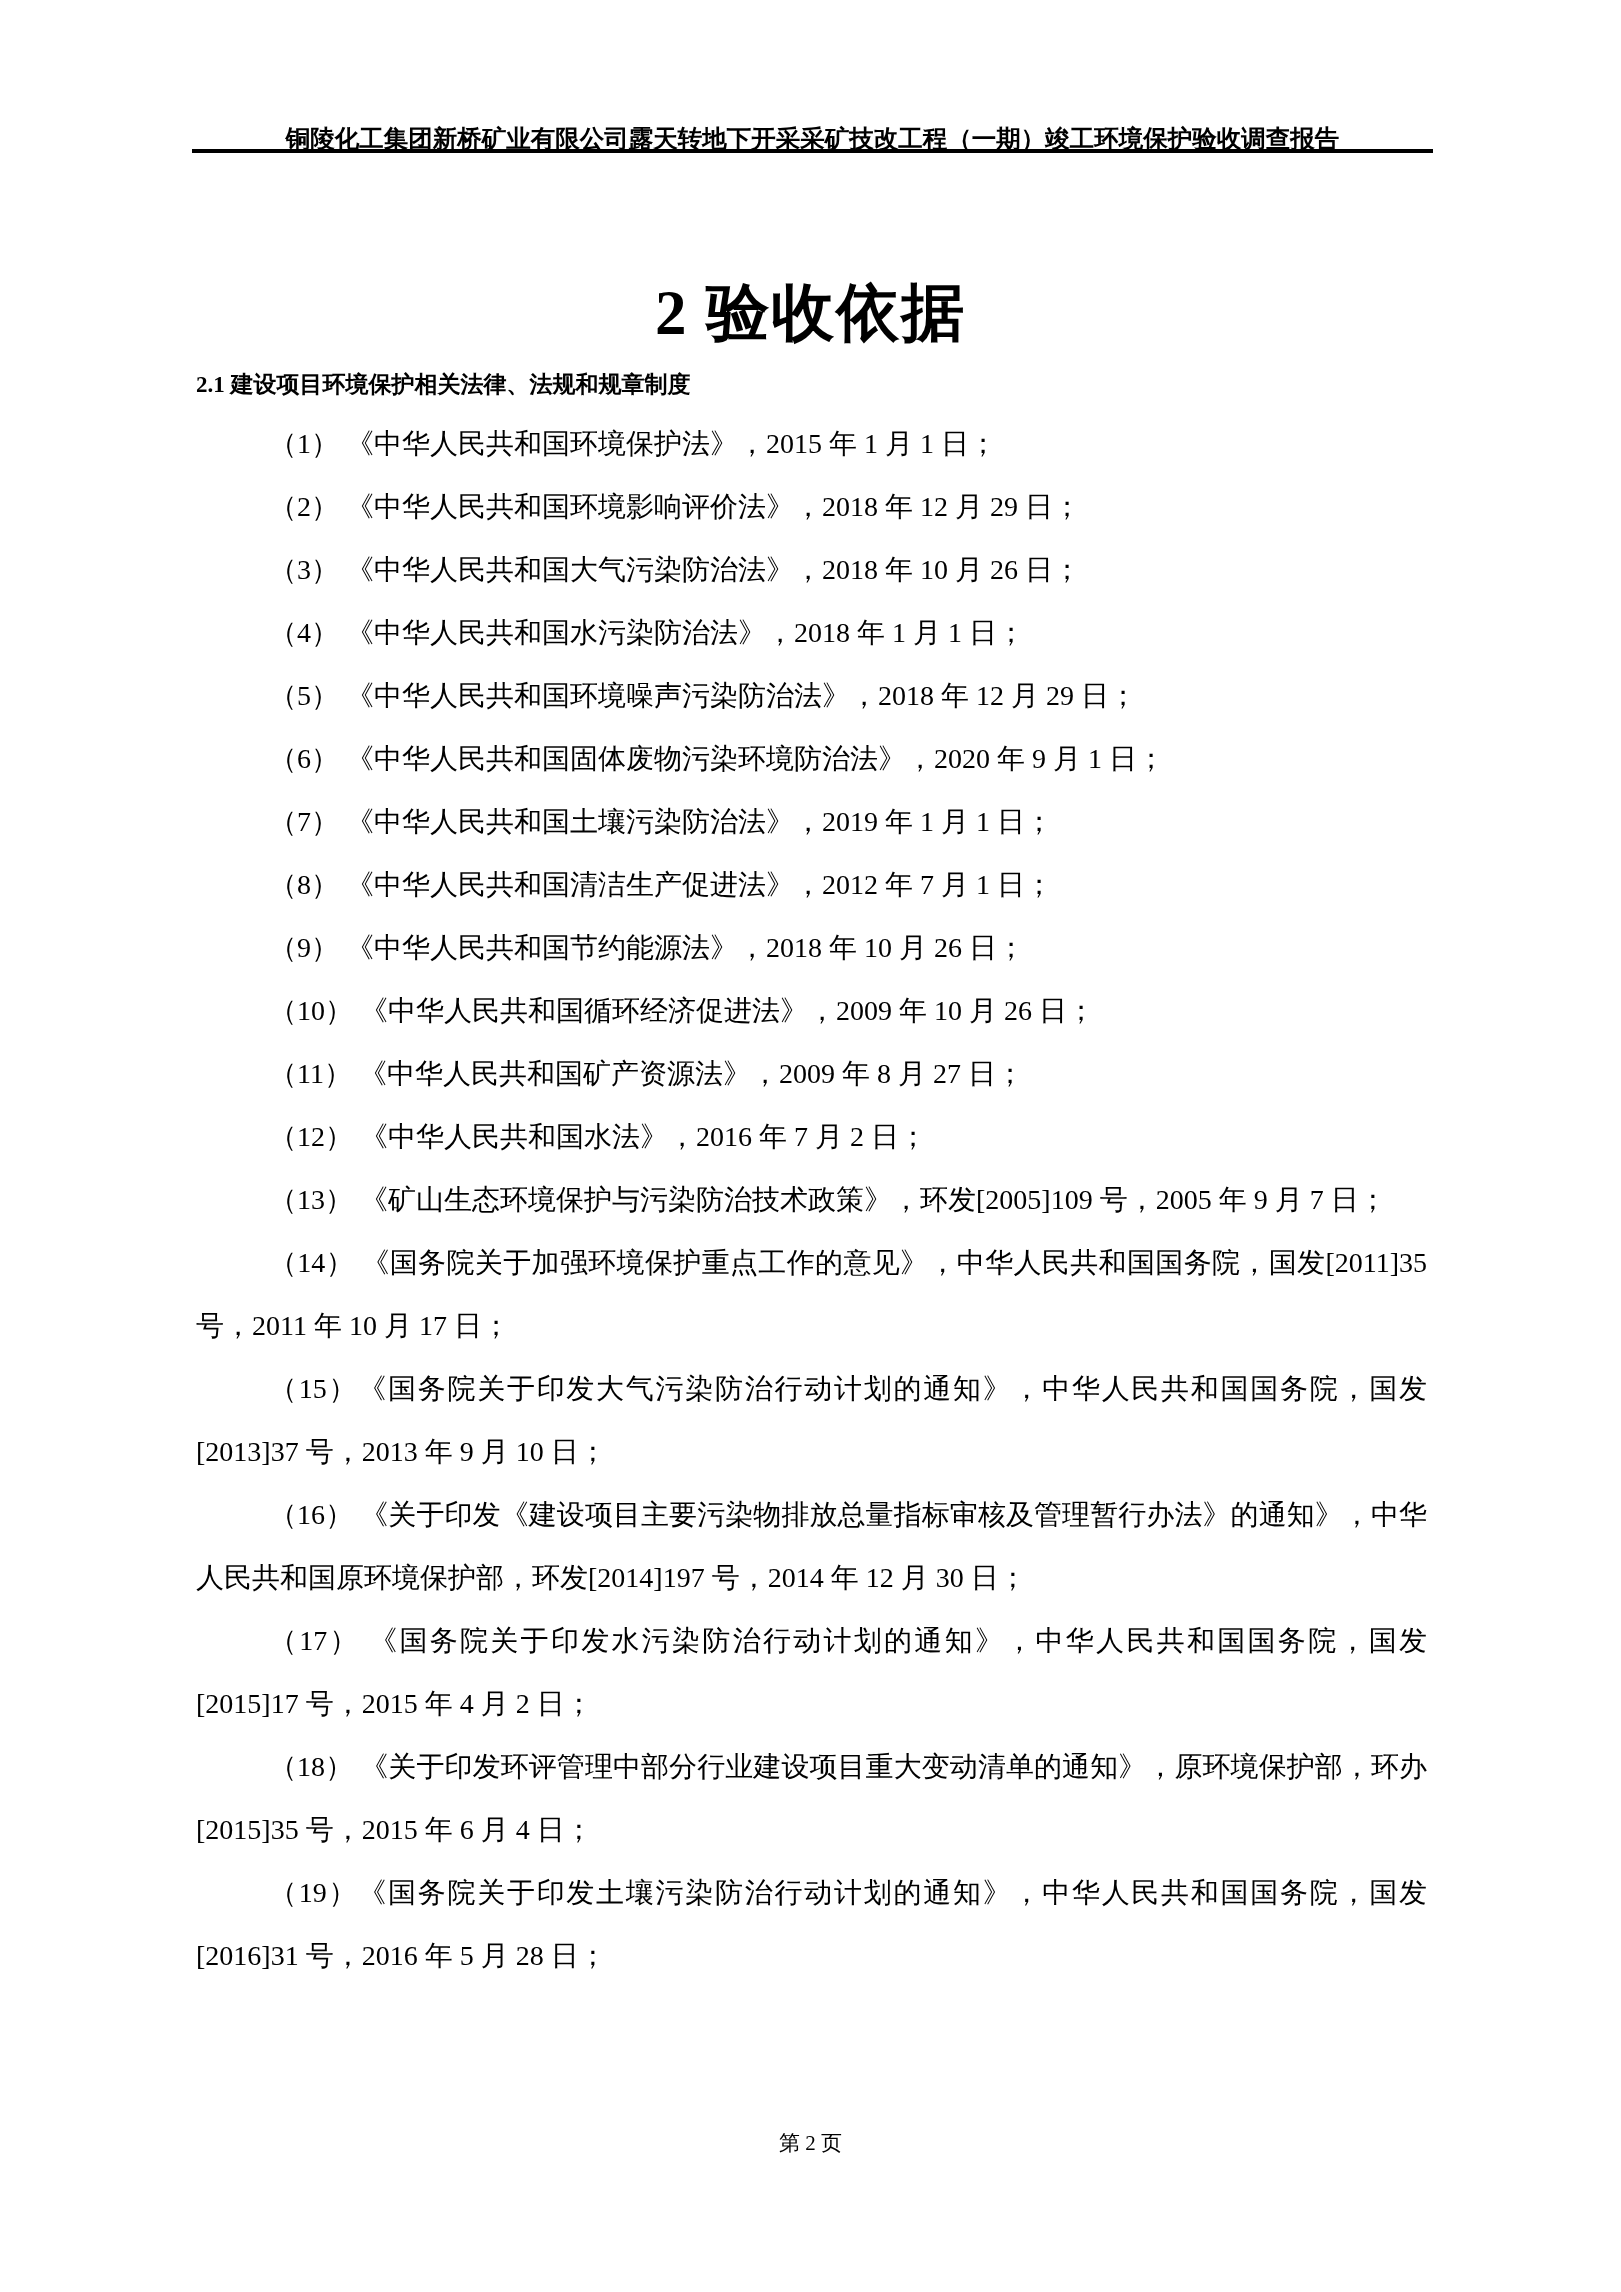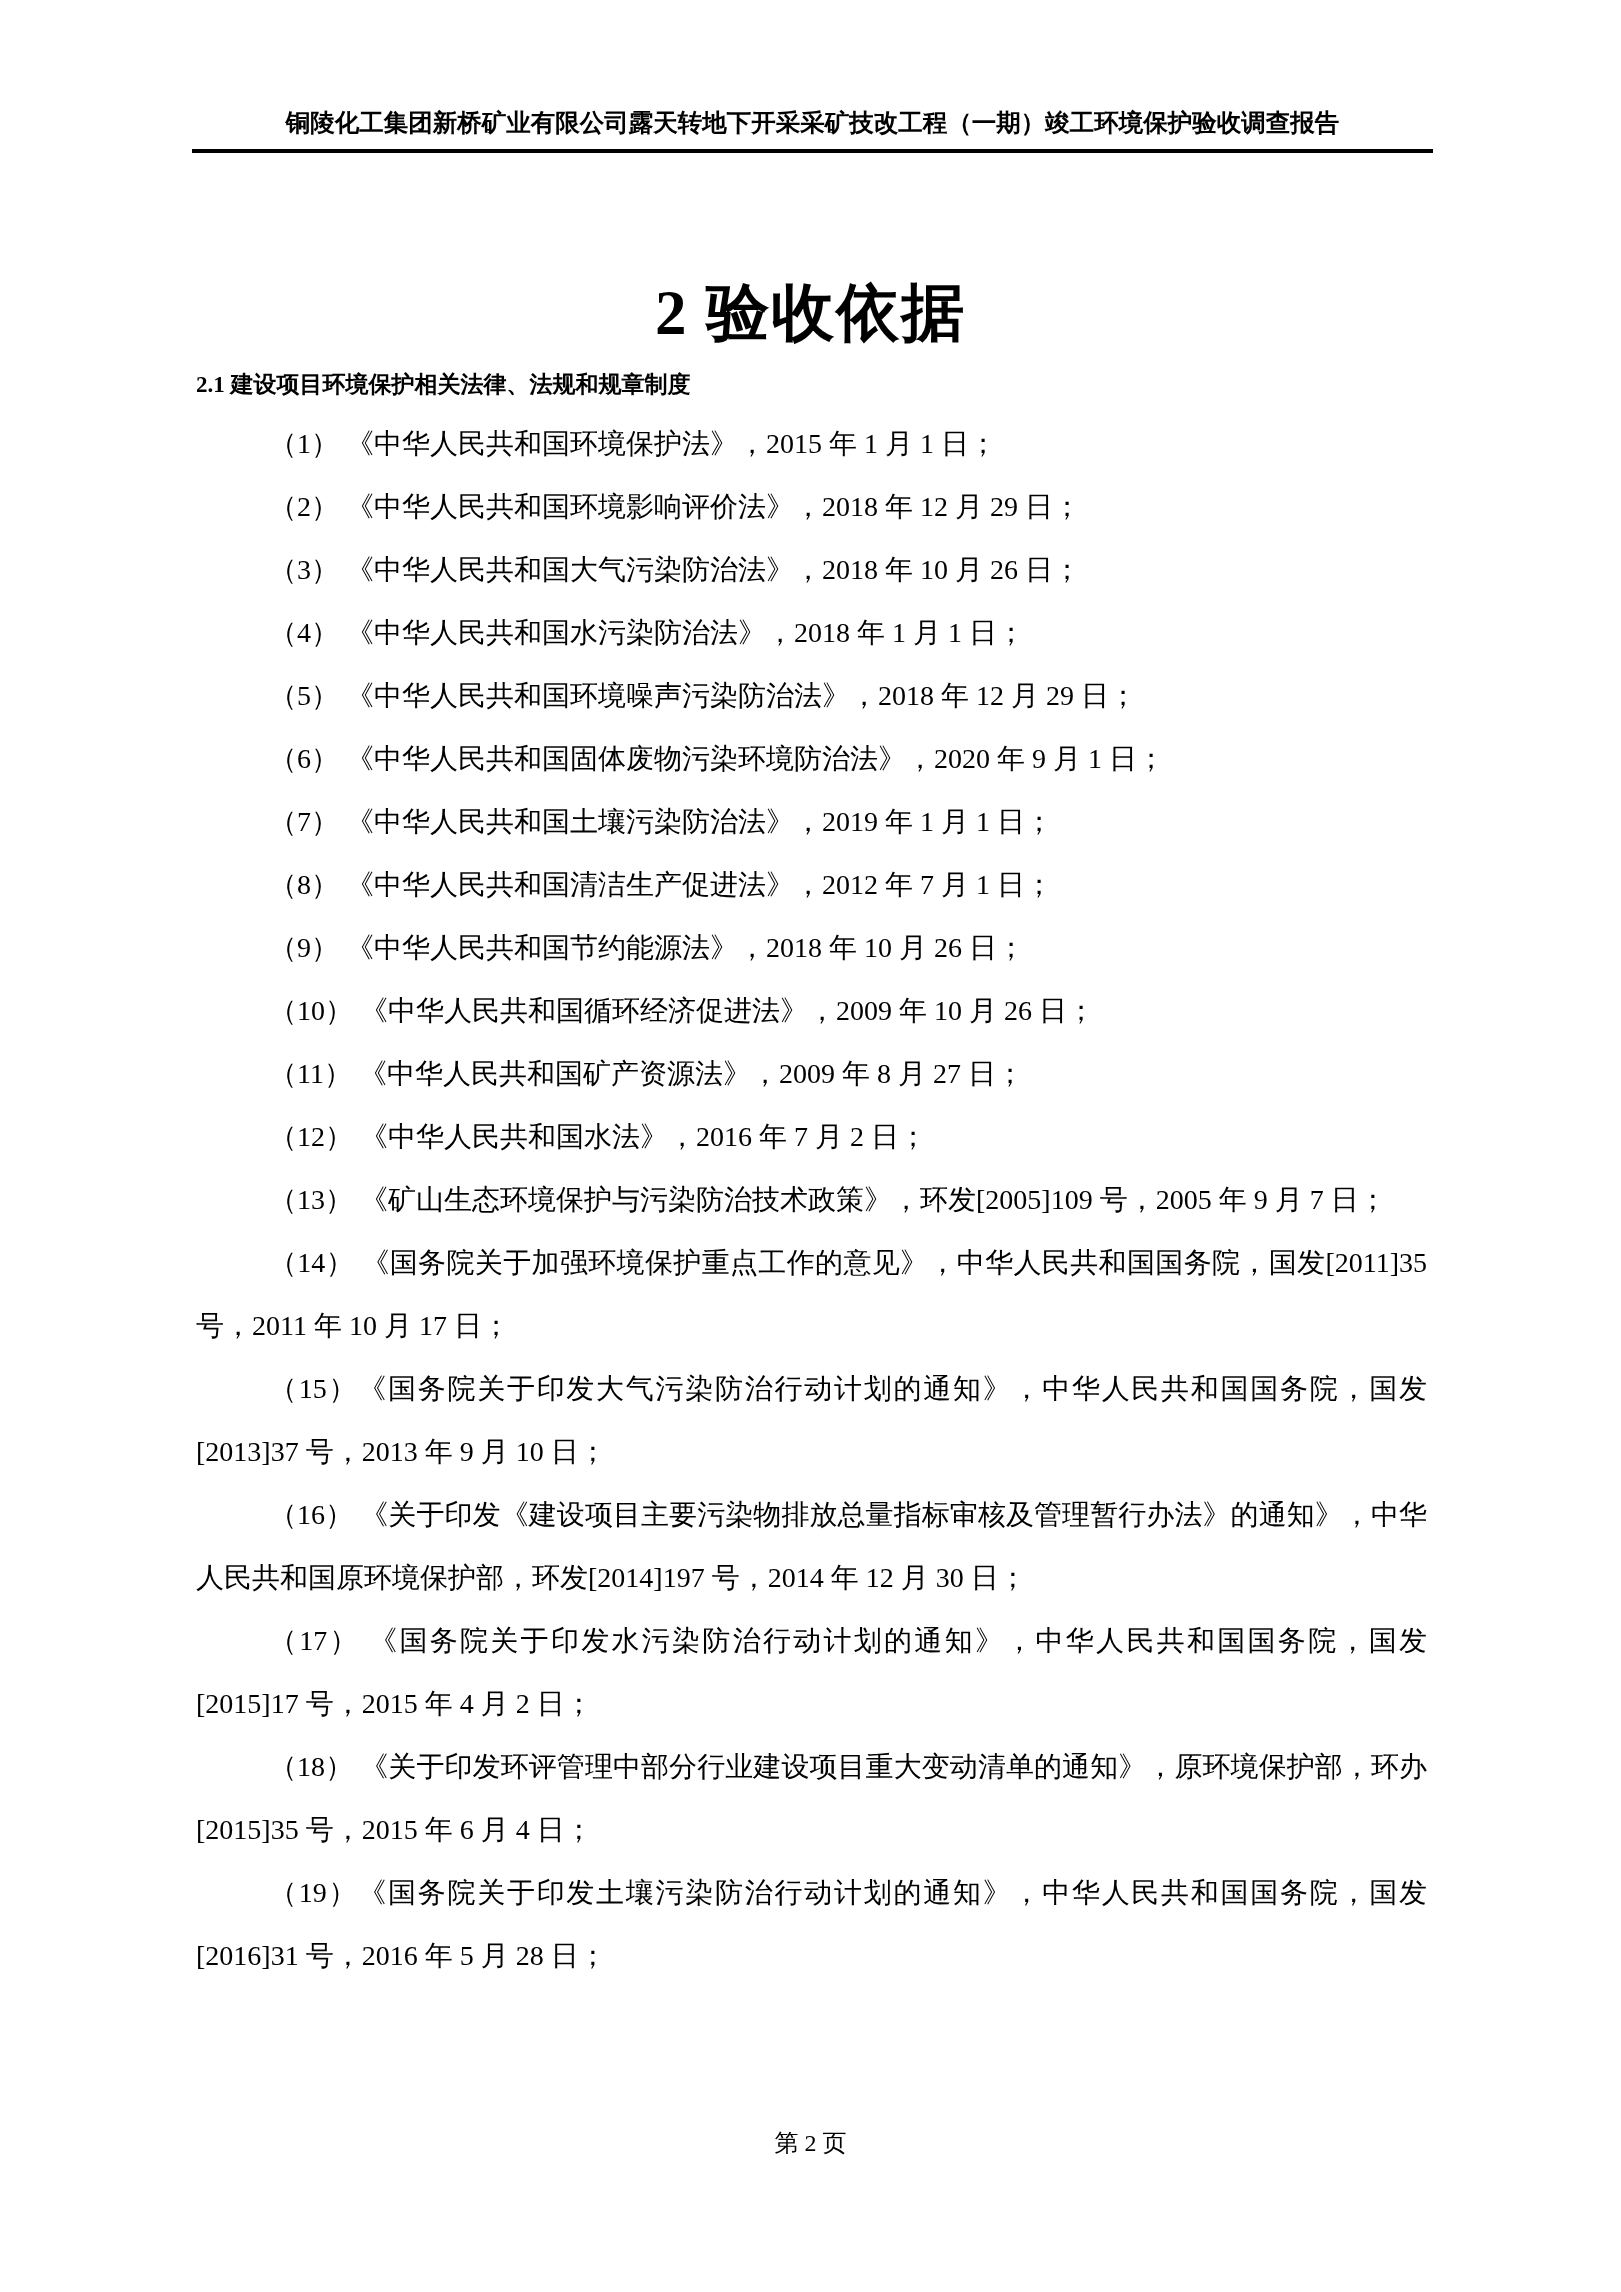--- a/index.html
+++ b/index.html
@@ -11,21 +11,21 @@
     position: relative;
     width: 1621px;
     height: 2293px;
     background: #ffffff;
     color: #000000;
     font-family: "Liberation Serif", "DejaVu Serif", serif;
     overflow: hidden;
   }
   .doc-header {
     position: absolute;
-    top: 108px;
+    top: 124px;
     left: 194px;
     width: 1237px;
     text-align: center;
     font-size: 24.5px;
     font-weight: bold;
     line-height: 29px;
     white-space: nowrap;
   }
   .header-rule {
     position: absolute;
@@ -68,21 +68,21 @@
     margin: 0;
     padding: 0;
     text-indent: 73px;
   }
   .page-footer {
     position: absolute;
     top: 2129px;
     left: 0;
     width: 100%;
     text-align: center;
-    font-size: 24px;
+    font-size: 21px;
     line-height: 29px;
   }
 </style>
 </head>
 <body>
 
 <div class="page">
 
   <div class="doc-header">铜陵化工集团新桥矿业有限公司露天转地下开采采矿技改工程（一期）竣工环境保护验收调查报告</div>
 

